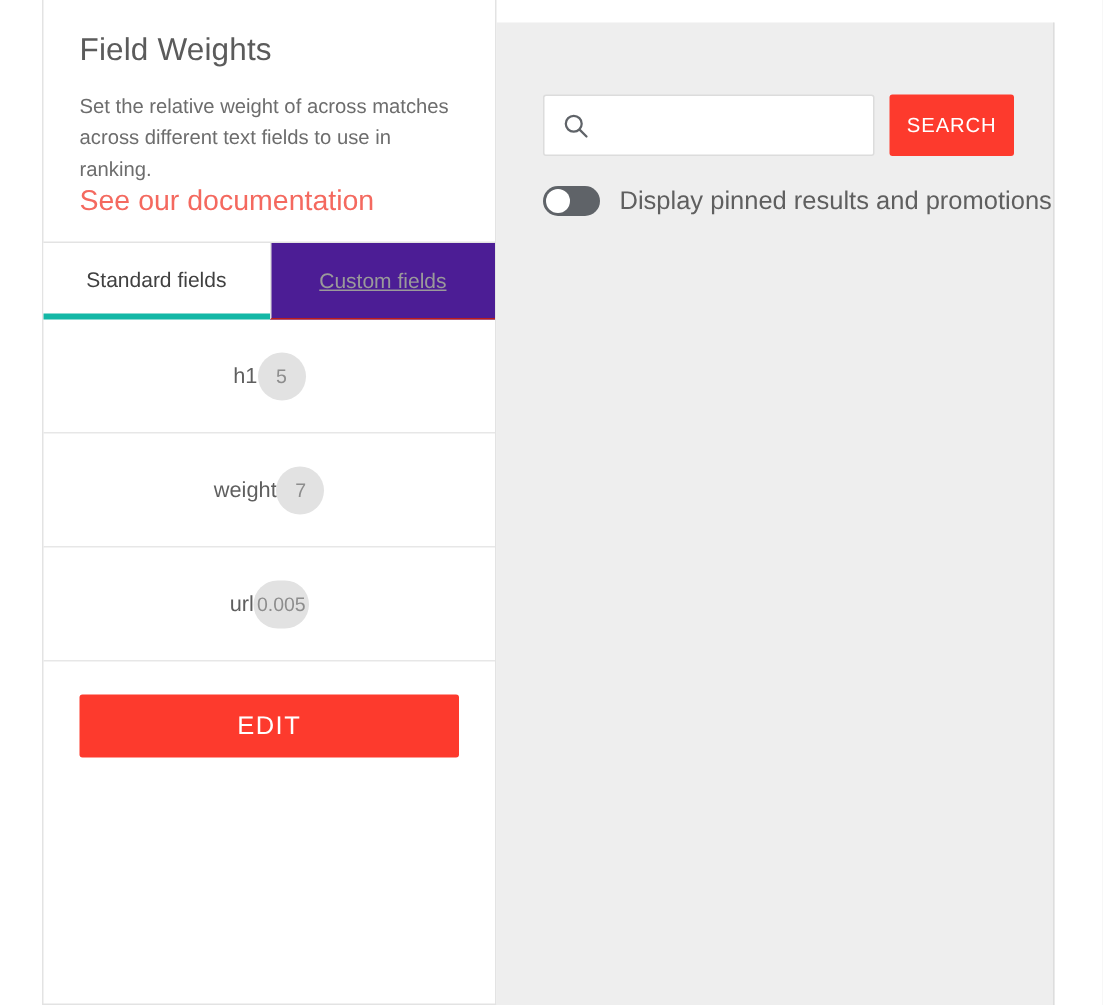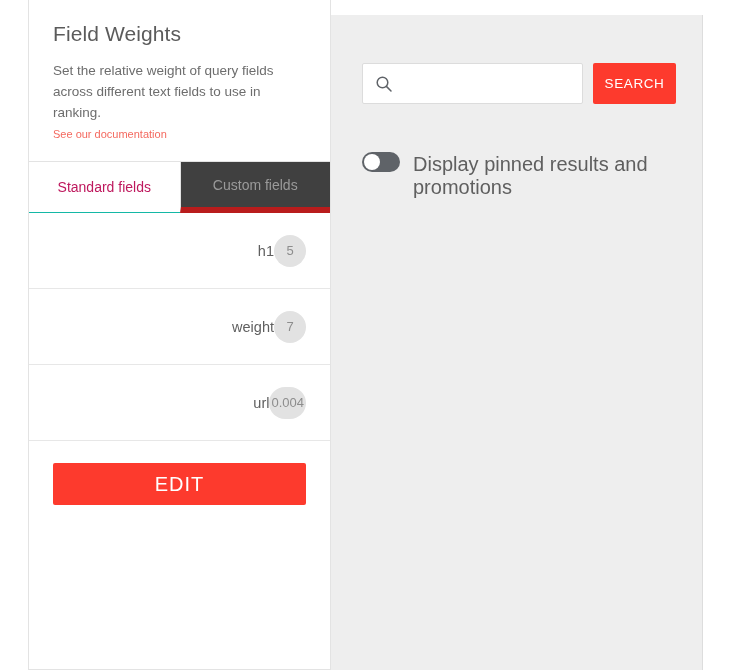--- a/index.html
+++ b/index.html
@@ -44,21 +44,21 @@
   }
   .card-desc {
     font-size: 13.5px;
     line-height: 21px;
     color: #6d6d6d;
     margin: 0;
   }
   .card-link {
     display: inline-block;
     margin-top: 1px;
-    font-size: 11px;
+    font-size: 19px;
     line-height: 21px;
     color: #f4695f;
     text-decoration: none;
     cursor: pointer;
   }
 
   
   .tabs {
     display: flex;
     height: 52px;
@@ -69,37 +69,38 @@
     flex: 1 1 50%;
     display: flex;
     align-items: center;
     justify-content: center;
     font-size: 14px;
     box-sizing: border-box;
     cursor: pointer;
     user-select: none;
   }
   .tab.active {
-    color: #be185d;
-    background: #ffffff;
-    border-bottom: 1px solid #14b8a6;
+    color: #404040;
+    background: #ffffff;
+    border-bottom: 4px solid #14b8a6;
   }
   .tab.inactive {
     color: #9a9a9a;
-    background: #404040;
+    background: #4c1d95;
     border-left: 1px solid #e3e3e3;
-    border-bottom: 6px solid #b91c1c;
+    border-bottom: 1px solid #b91c1c;
+    text-decoration: underline;
   }
 
   
   .field-row {
     height: 76px;
     display: flex;
     align-items: center;
-    justify-content: flex-end;
+    justify-content: center;
     padding: 0 24px;
     border-bottom: 1px solid #e7e7e7;
     box-sizing: border-box;
   }
   .field-name {
     font-size: 14.5px;
     color: #5f5f5f;
   }
   .field-badge {
     min-width: 32px;
@@ -120,21 +121,21 @@
   .edit-area {
     padding: 22px 24px;
   }
   .edit-button {
     width: 100%;
     height: 42px;
     background: #fd3a2d;
     color: #ffffff;
     border: none;
     border-radius: 2px;
-    font-size: 20px;
+    font-size: 17px;
     letter-spacing: 1px;
     font-family: "Liberation Sans", sans-serif;
     cursor: pointer;
   }
 
   
   .preview-panel {
     position: absolute;
     left: 331px;
     top: 15px;
@@ -210,35 +211,34 @@
     position: absolute;
     left: 2px;
     top: 2px;
     width: 16px;
     height: 16px;
     border-radius: 50%;
     background: #ffffff;
   }
   .toggle-label {
     margin-left: 13px;
-    font-size: 20px;
+    font-size: 17px;
     color: #5f5f5f;
-    margin-top: 29px;
   }
 </style>
 </head>
 <body>
 
 <div class="page">
 
   <div class="settings-card">
 
     <div class="card-header">
       <h1 class="card-title">Field Weights</h1>
-      <p class="card-desc">Set the relative weight of query fields across different text fields to use in ranking.</p>
+      <p class="card-desc">Set the relative weight of across matches across different text fields to use in ranking.</p>
       <a class="card-link">See our documentation</a>
     </div>
 
     <div class="tabs">
       <div class="tab active">
         <span>Standard fields</span>
       </div>
       <div class="tab inactive">
         <span>Custom fields</span>
       </div>
@@ -253,21 +253,21 @@
 
 
 
       <div class="field-row">
         <span class="field-name">weight</span>
         <span class="field-badge">7</span>
       </div>
 
       <div class="field-row">
         <span class="field-name">url</span>
-        <span class="field-badge">0.004</span>
+        <span class="field-badge">0.005</span>
       </div>
 
     </div>
 
     <div class="edit-area">
       <button class="edit-button">EDIT</button>
     </div>
 
   </div>
 

